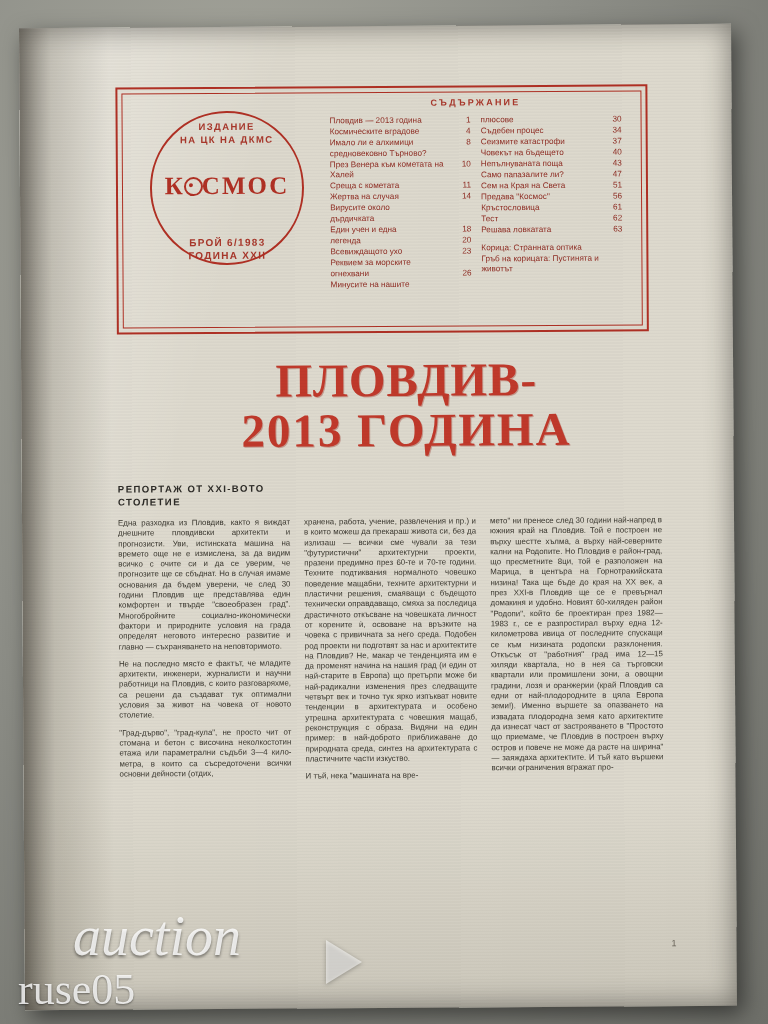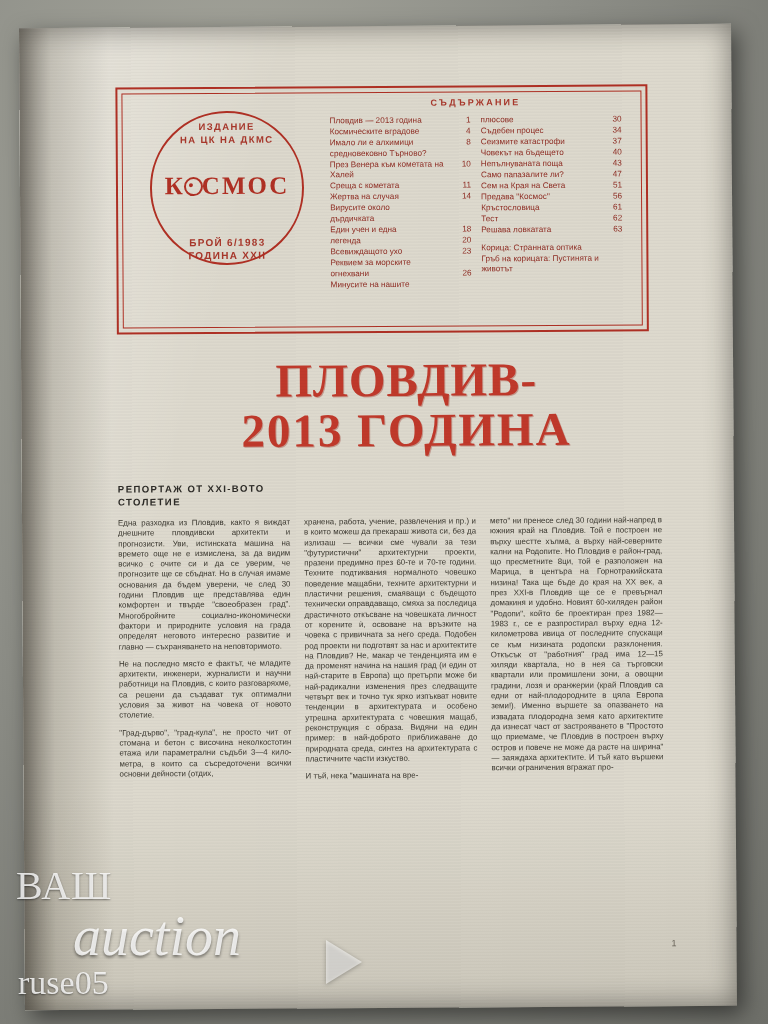--- a/index.html
+++ b/index.html
@@ -132,21 +132,21 @@
   #wm{
     position:absolute;left:8px;bottom:14px;width:420px;height:150px;
     color:rgba(255,255,255,0.82);
     font-family:"Liberation Serif",serif;
     pointer-events:none;
   }
   #wm .w1{position:absolute;left:8px;top:2px;font-size:40px;letter-spacing:1px;
     text-shadow:0 1px 2px rgba(0,0,0,0.45);}
   #wm .w2{position:absolute;left:18px;top:44px;font-size:56px;font-style:italic;
     text-shadow:0 2px 3px rgba(0,0,0,0.45);padding-left:47px;}
-  #wm .w3{position:absolute;left:10px;top:104px;font-size:34px;
+  #wm .w3{position:absolute;left:10px;top:104px;font-size:44px;
     text-shadow:0 1px 2px rgba(0,0,0,0.45);}
   
   #play{
     position:absolute;left:326px;bottom:40px;width:0;height:0;
     border-left:36px solid rgba(255,255,255,0.55);
     border-top:22px solid transparent;border-bottom:22px solid transparent;
     filter:drop-shadow(0 1px 2px rgba(0,0,0,0.5));
   }
 </style>
 </head>
@@ -315,18 +315,17 @@
         <div class="col c3">
           <p>мето" ни пренесе след 30 години най-напред в южния край на Пловдив. Той е построен не върху шестте хълма, а върху най-северните кални на Родопите. Но Пловдив е район-град, що пресметните 8ци, той е разположен на Марица, в центъра на Горнотракийската низина! Така ще бъде до края на XX век, а през XXI-в Пловдив ще се е превърнал домакиня и удобно. Новият 60-хиляден район "Родопи", който бе проектиран през 1982—1983 г., се е разпростирал върху една 12-километрова ивица от последните спускащи се към низината родопски разклонения. Откъсък от "работния" град има 12—15 хиляди квартала, но в нея са търговски квартали или промишлени зони, а овощни градини, лозя и оранжерии (край Пловдив са едни от най-плодородните в цяла Европа земи!). Именно вършете за опазването на извадата плодородна земя като архитектите да изнесат част от застрояването в "Простото що приемаме, че Пловдив в построен върху остров и повече не може да расте на ширина" — заяждаха архитектите. И тъй като вършеки всички ограничения вгражат про-</p>
         </div>
       </div>
 
       <div class="pagenum">1</div>
     </div>
   </div>
 
   <div id="wm">
-    <div class="w1">ВАШ</div>
     <div class="w2">auction</div>
     <div class="w3">ruse05</div>
   </div>
   <div id="play"></div>
 </div>
 
 </body></html>

